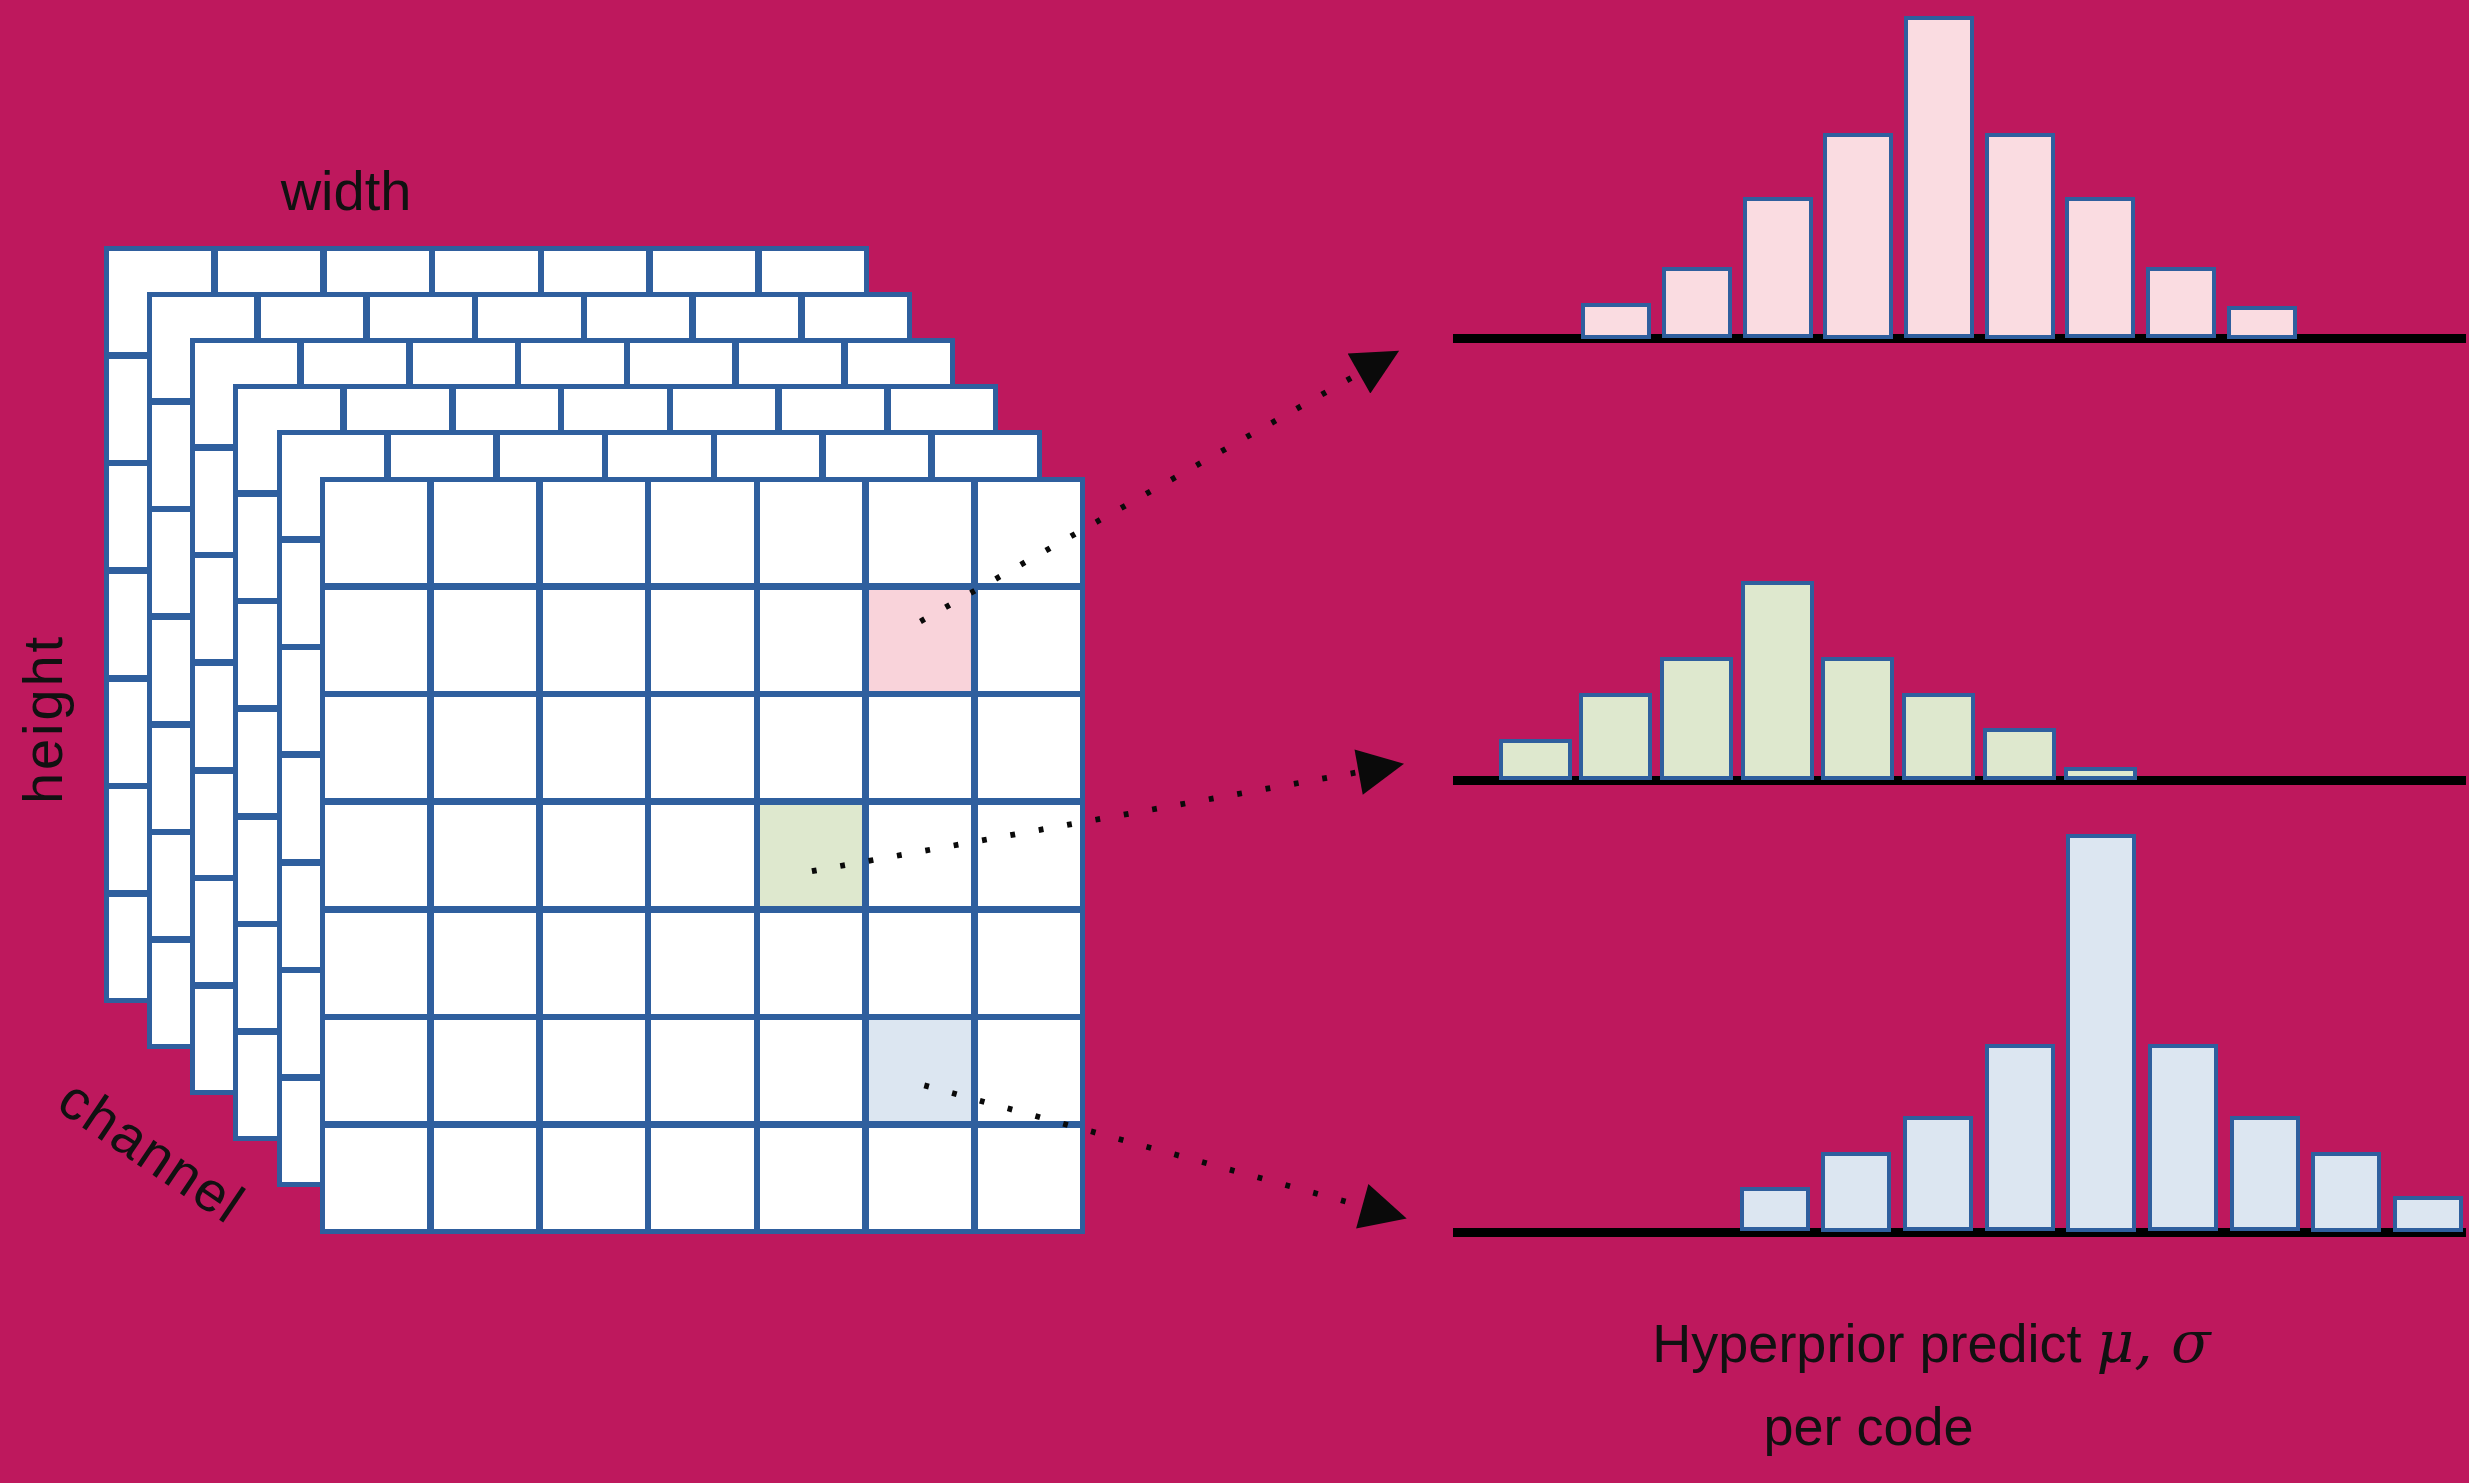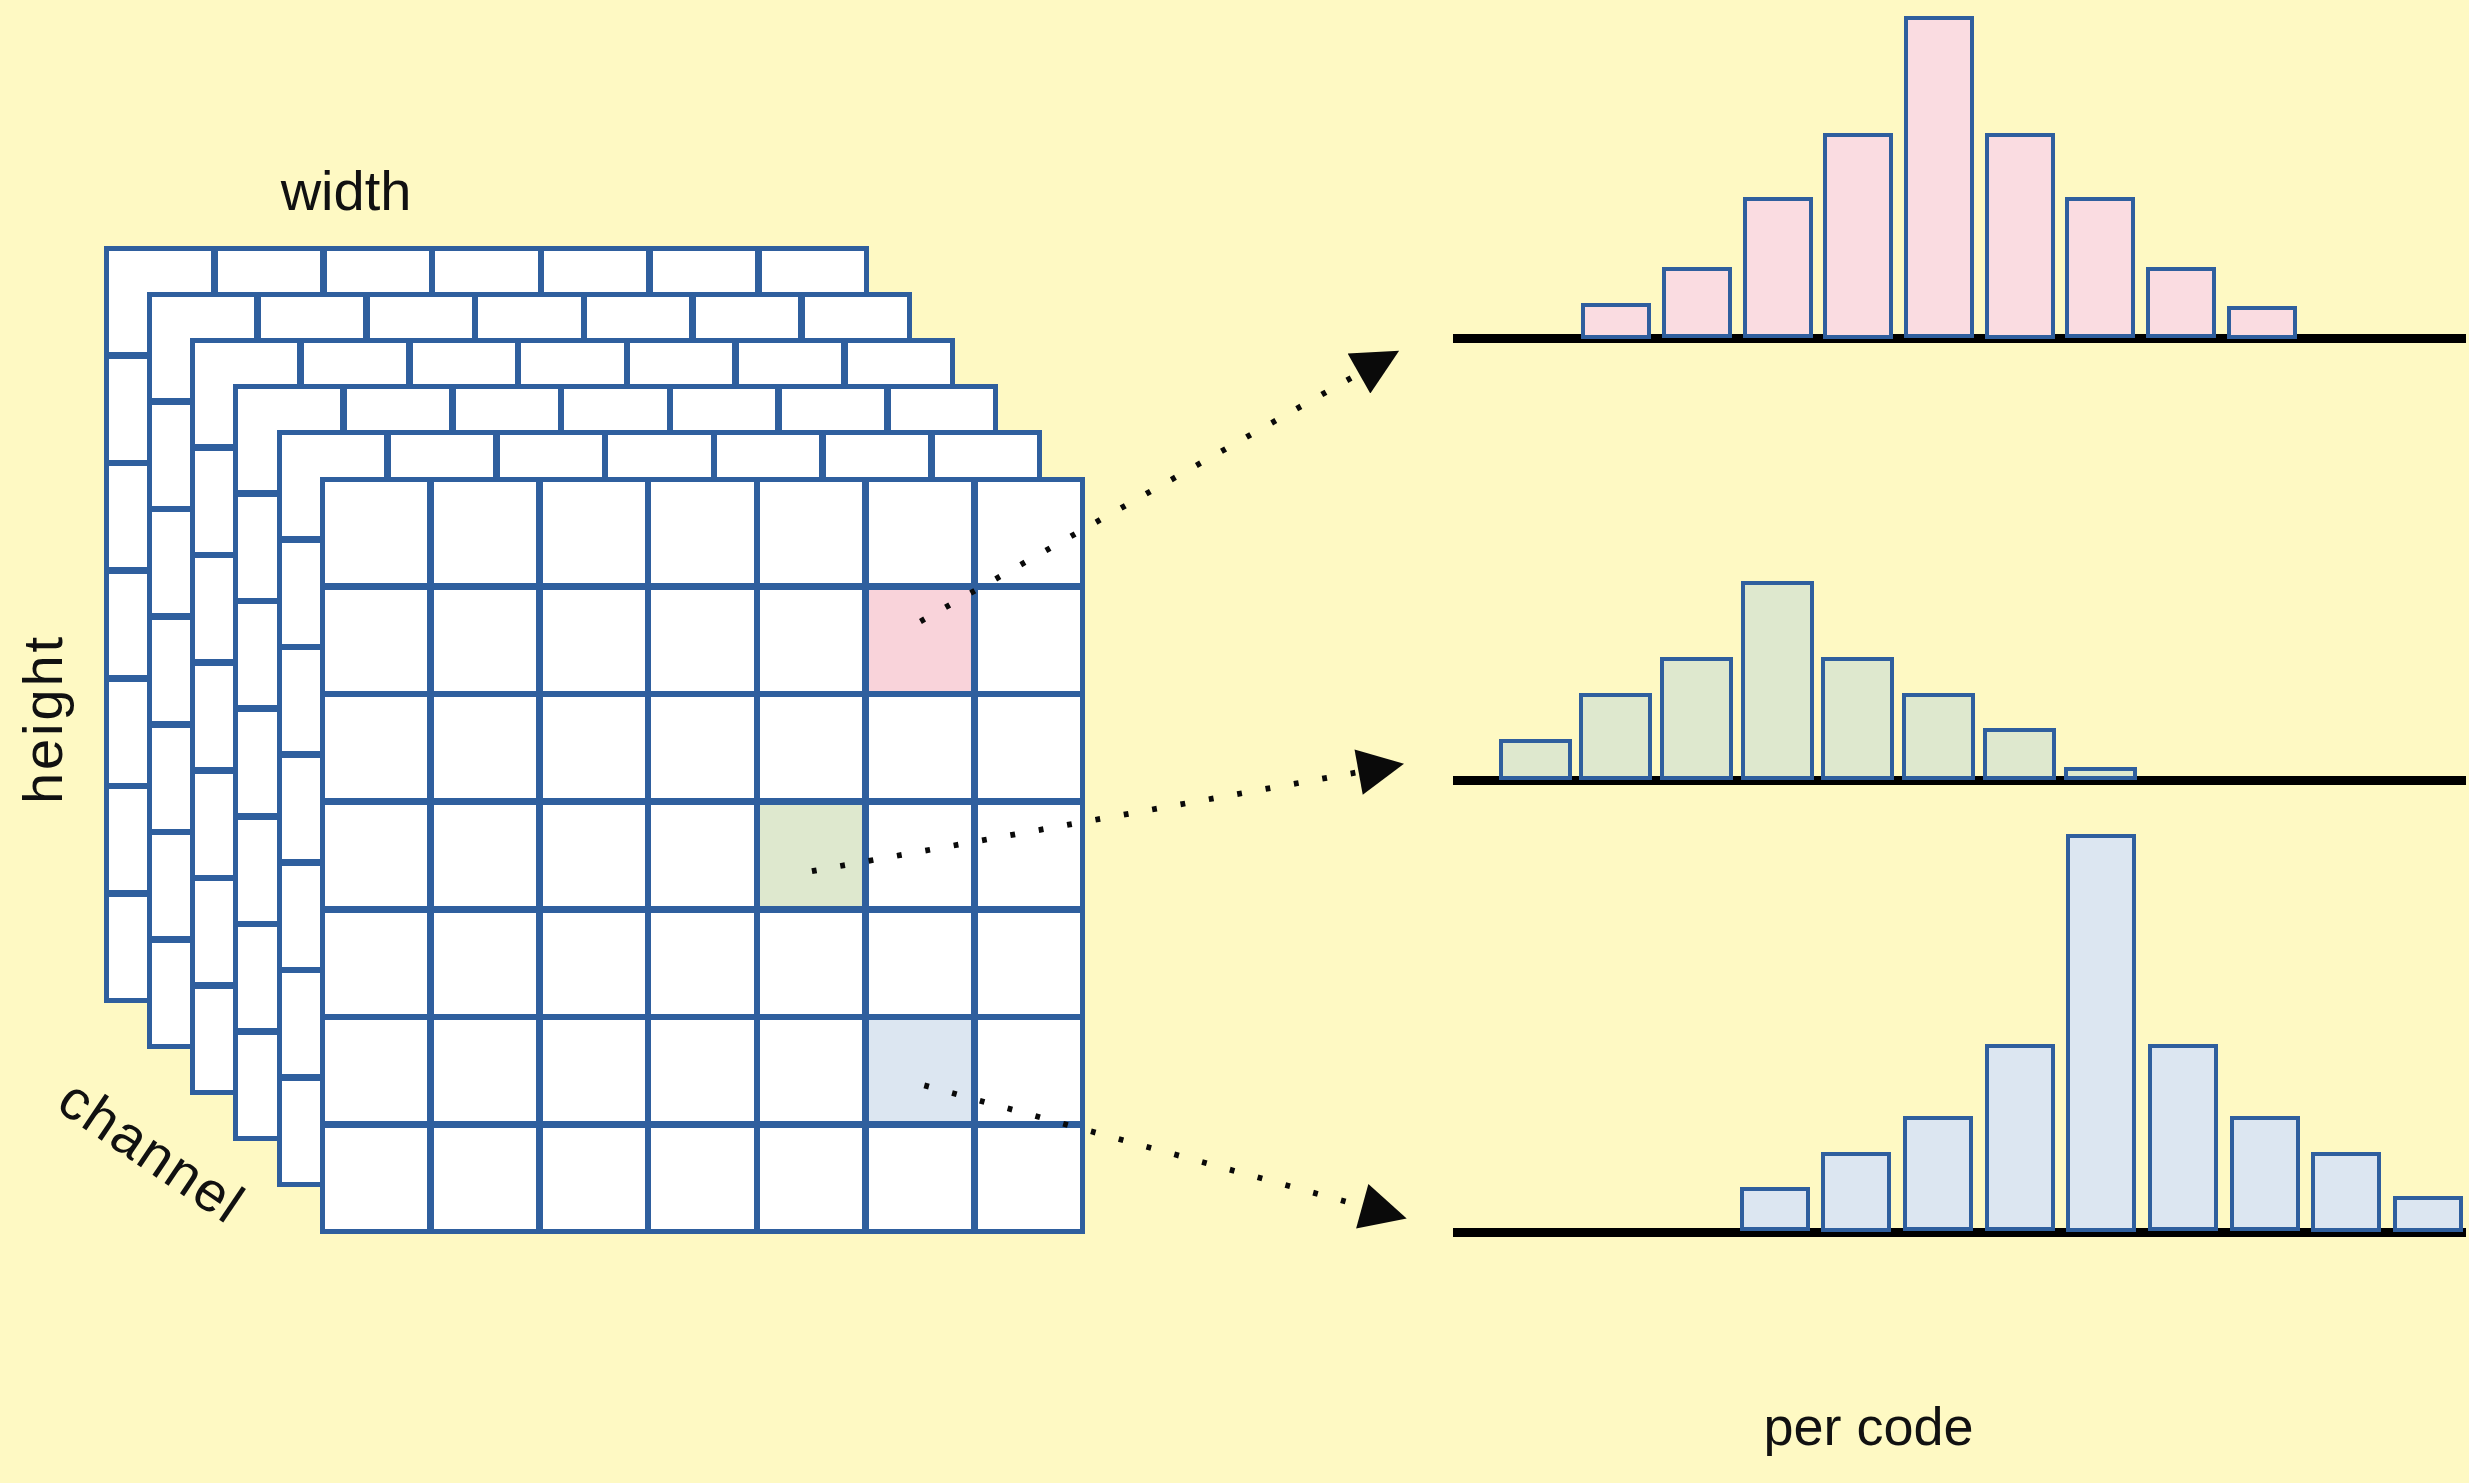--- a/index.html
+++ b/index.html
@@ -1,17 +1,17 @@
 <!DOCTYPE html>
 <html><head>
 <meta charset="utf-8">
 <style>
   html,body{margin:0;padding:0;background:#ffffff;}
   .canvas{
-    position:relative;width:2470px;height:1483px;background:#fef9c3;overflow:hidden;
+    position:relative;width:2470px;height:1483px;background:#be185d;overflow:hidden;
     font-family:"Liberation Sans", sans-serif;color:#111111;
   }
   .label{position:absolute;font-size:56px;color:#111111;white-space:nowrap;}
   .label.width{transform:translate(-50%,-50%);}
   .label.height{transform:translate(-50%,-50%) rotate(-90deg);letter-spacing:2.9px;}
   .label.channel{transform:translate(-50%,-50%) rotate(34deg);letter-spacing:1.9px;}
   .layer{
     position:absolute;display:grid;gap:6.7px;box-sizing:border-box;
     background:#2F5F9E;border:5.8px solid #2F5F9E;
   }
@@ -379,17 +379,21 @@
       <marker id="ah" viewBox="0 0 10 10" refX="8" refY="5" markerWidth="9" markerHeight="8" orient="auto">
         <path d="M0,0 L10,5 L0,10 z" fill="#0a0a0a"></path>
       </marker>
     </defs>
   <line x1="958" y1="647" x2="1448" y2="370" stroke="#0a0a0a" stroke-width="6" stroke-dasharray="5 25" marker-end="url(#ah)"></line>
       <line x1="845" y1="907" x2="1452" y2="797" stroke="#0a0a0a" stroke-width="6" stroke-dasharray="5 25" marker-end="url(#ah)"></line>
       <line x1="962" y1="1130" x2="1455" y2="1266" stroke="#0a0a0a" stroke-width="6" stroke-dasharray="5 25" marker-end="url(#ah)"></line>
     </svg>
 
 
+  <div class="caption" style="left:1547px;top:1308px;width:769px;">
+    <span>Hyperprior predict</span>
+    <span class="math">μ, σ</span>
+  </div>
 
   <div class="caption" style="left:1484px;top:1395px;width:769px;">per code</div>
 
 </div>
 
 
 </body></html>

